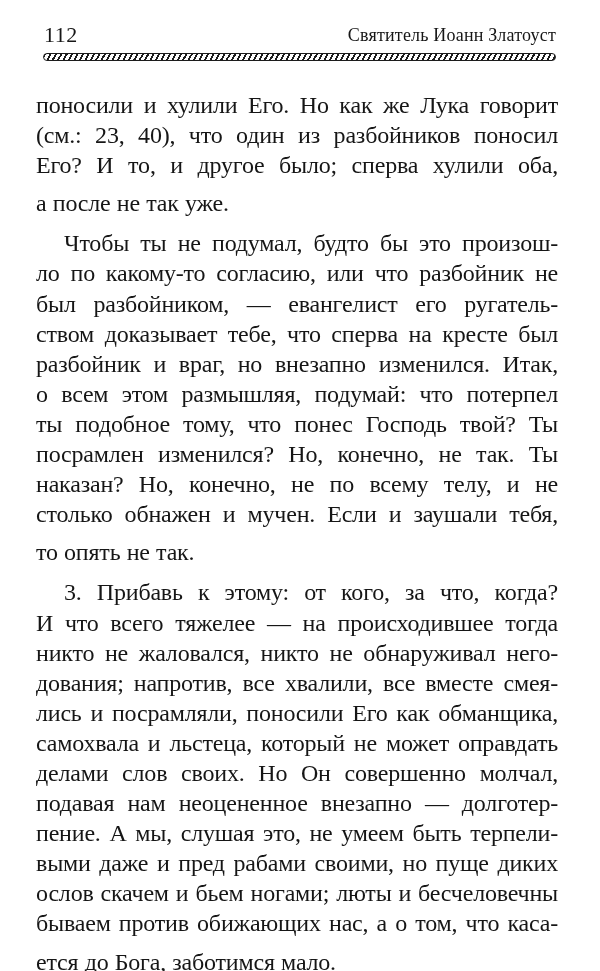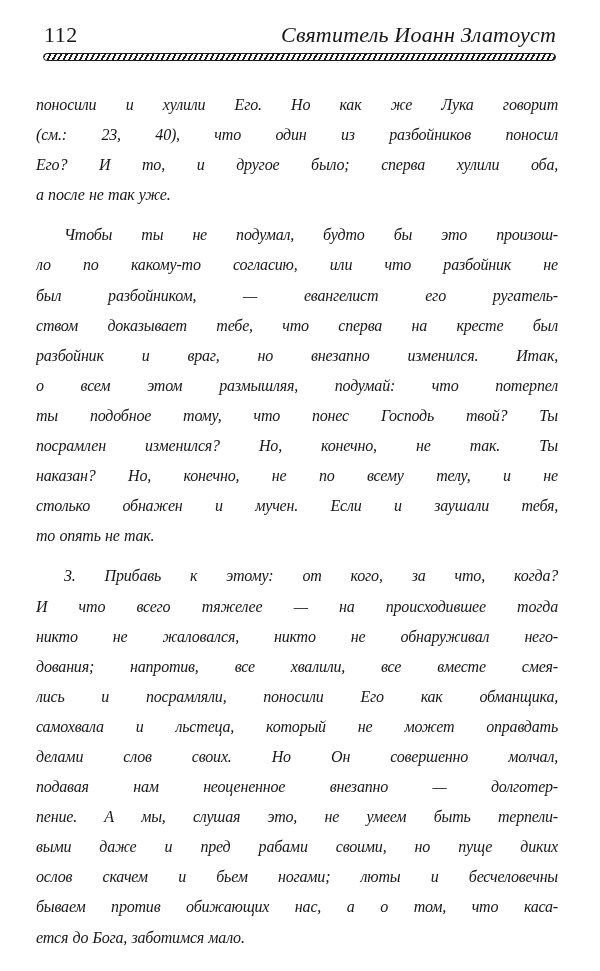--- a/index.html
+++ b/index.html
@@ -25,22 +25,21 @@
     display: flex;
     justify-content: space-between;
     align-items: center;
   }
   .page-number {
     font-size: 22px;
     line-height: 26px;
     letter-spacing: 0.5px;
   }
   .running-title {
-    font-style: italic;
-    font-size: 22px;
+    font-size: 18px;
     line-height: 26px;
     letter-spacing: 0.2px;
   }
   
   .rope {
     position: absolute;
     left: 43px;
     top: 53px;
     width: 513px;
     height: 8px;
@@ -54,40 +53,40 @@
     );
   }
   
   .body-text {
     position: absolute;
     left: 36px;
     top: 90px;
     width: 522px;
   }
   .line {
-    font-size: 16px;
+    font-size: 24px;
     line-height: 30.1px;
     height: 30.1px;
     letter-spacing: -0.2px;
     word-spacing: 0.5px;
     overflow: hidden;
     text-align: justify;
     text-align-last: justify;
-    font-style: italic;
   }
   
   .line.justify::after {
     content: "";
     display: inline-block;
     width: 100%;
     height: 0;
   }
   .line.last {
     text-align: left;
     text-align-last: left;
+    margin-top: 8px;
   }
   .line.last::after { content: none; }
   .par.indent .line:first-child { text-indent: 28px; margin-top: 10px; }
 </style>
 </head>
 <body>
 
 <div class="page">
 
   <div class="header">

